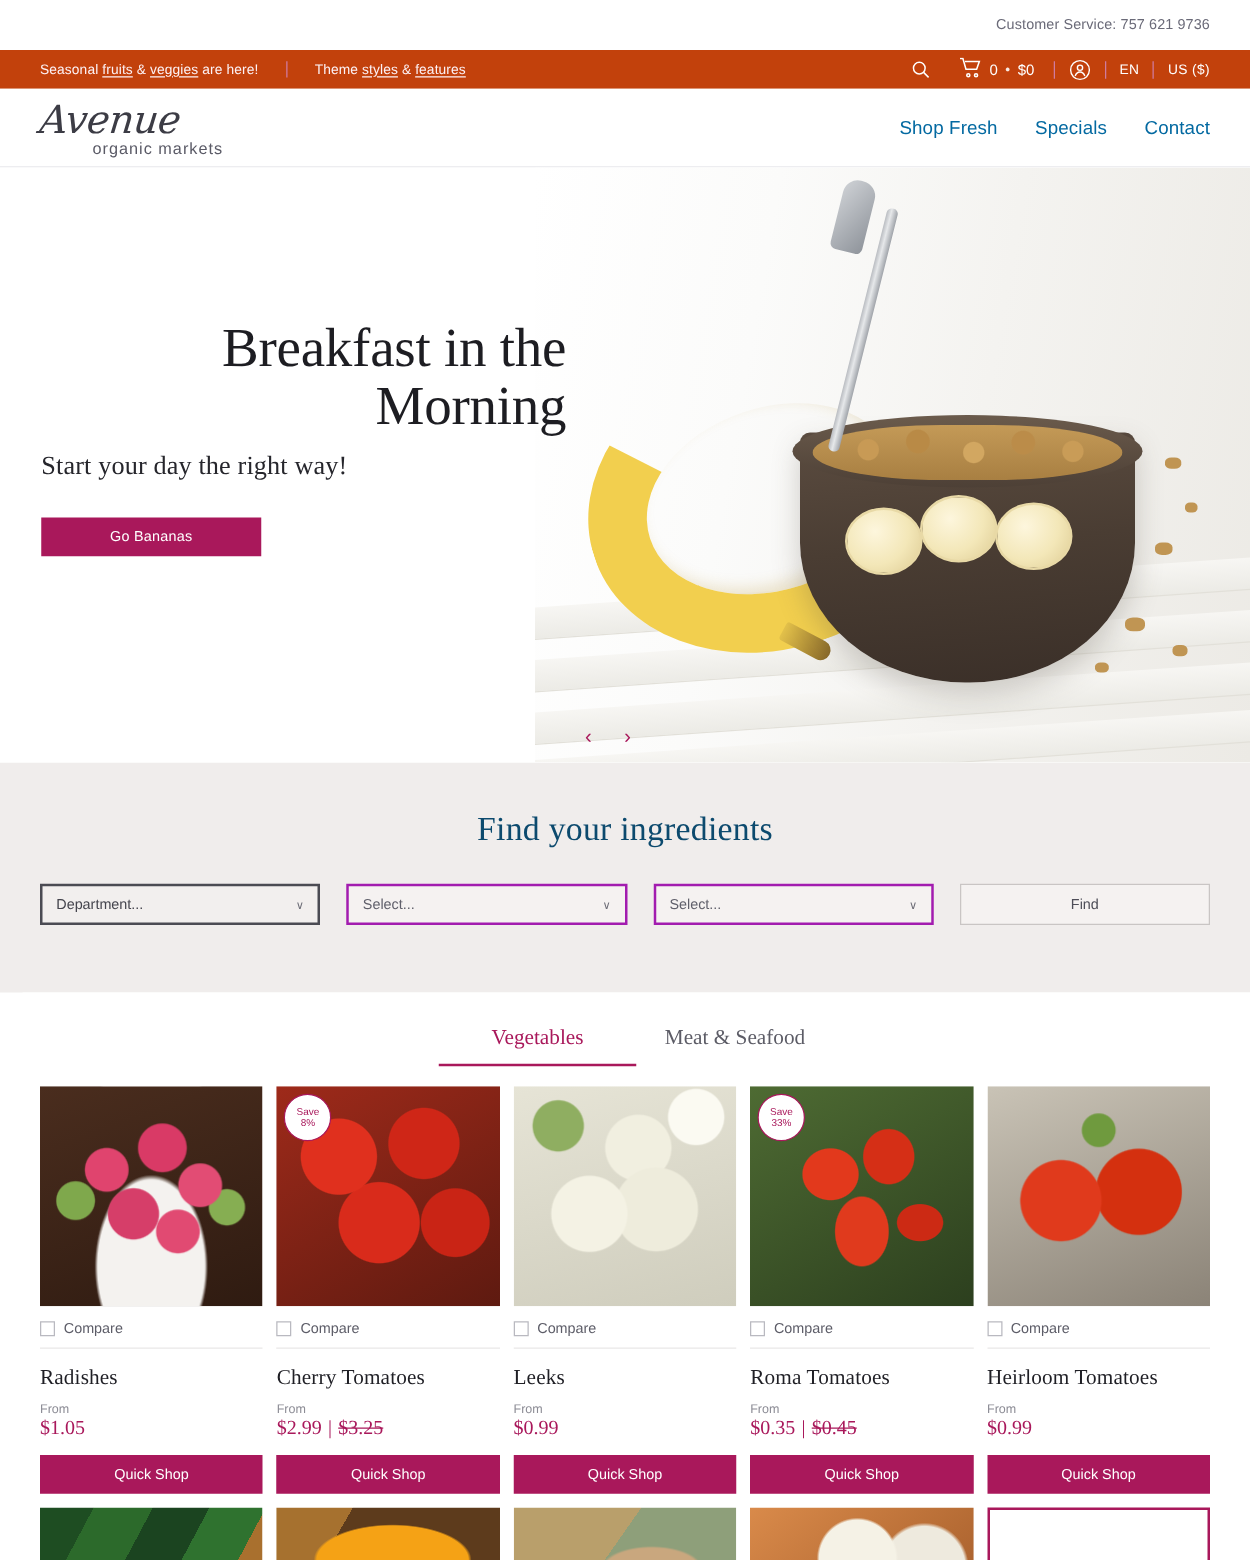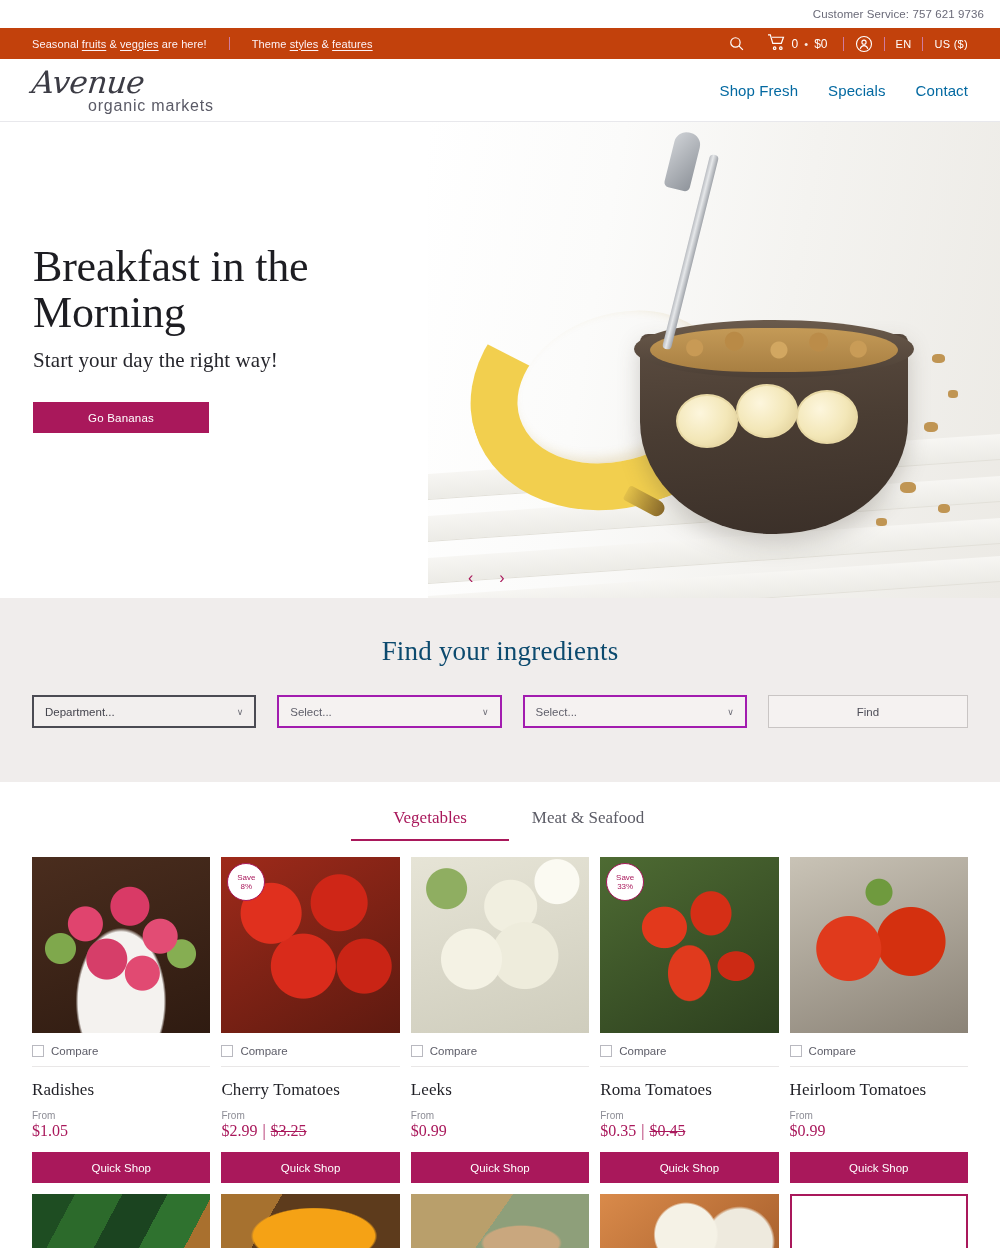--- a/index.html
+++ b/index.html
@@ -9,26 +9,26 @@
     width: 1000px;
     height: 1248px;
     overflow: hidden;
     background: #ffffff;
     font-family: "Liberation Sans", sans-serif;
     color: #4a4a55;
   }
 
   
   .utility-bar {
-    height: 28px;
+    height: 40px;
     background: #ffffff;
     display: flex;
     align-items: center;
     justify-content: flex-end;
-    padding: 0 16px;
+    padding: 0 32px;
   }
   .utility-text {
     font-size: 11.5px;
     color: #6a6a78;
     letter-spacing: .1px;
   }
 
   
   .promo-bar {
     height: 31px;
@@ -100,25 +100,25 @@
   .logo-script {
     font-family: "DejaVu Serif", serif;
     font-style: italic;
     font-size: 31px;
     line-height: 1;
     color: #3c3c45;
     letter-spacing: -0.5px;
     transform: skewX(-6deg);
   }
   .logo-sub {
-    font-size: 16px;
+    font-size: 13px;
     color: #5a5a66;
     letter-spacing: .8px;
     margin-top: -1px;
-    margin-left: 56px;
+    margin-left: 42px;
   }
   .main-nav { display: flex; align-items: center; gap: 30px; }
   .nav-link {
     font-size: 15px;
     color: #0369a1;
     letter-spacing: .1px;
     cursor: pointer;
   }
 
   
@@ -135,20 +135,21 @@
     width: 420px;
     z-index: 3;
   }
   .hero-title {
     font-family: "Liberation Serif", serif;
     font-size: 44px;
     line-height: 1.05;
     color: #1d1d22;
     font-weight: normal;
     letter-spacing: -0.2px;
+    text-align: right;
   }
   .hero-sub {
     font-family: "Liberation Serif", serif;
     font-size: 21px;
     color: #26262c;
     margin-top: 12px;
     letter-spacing: .1px;
   }
   .hero-btn {
     display: inline-flex;

